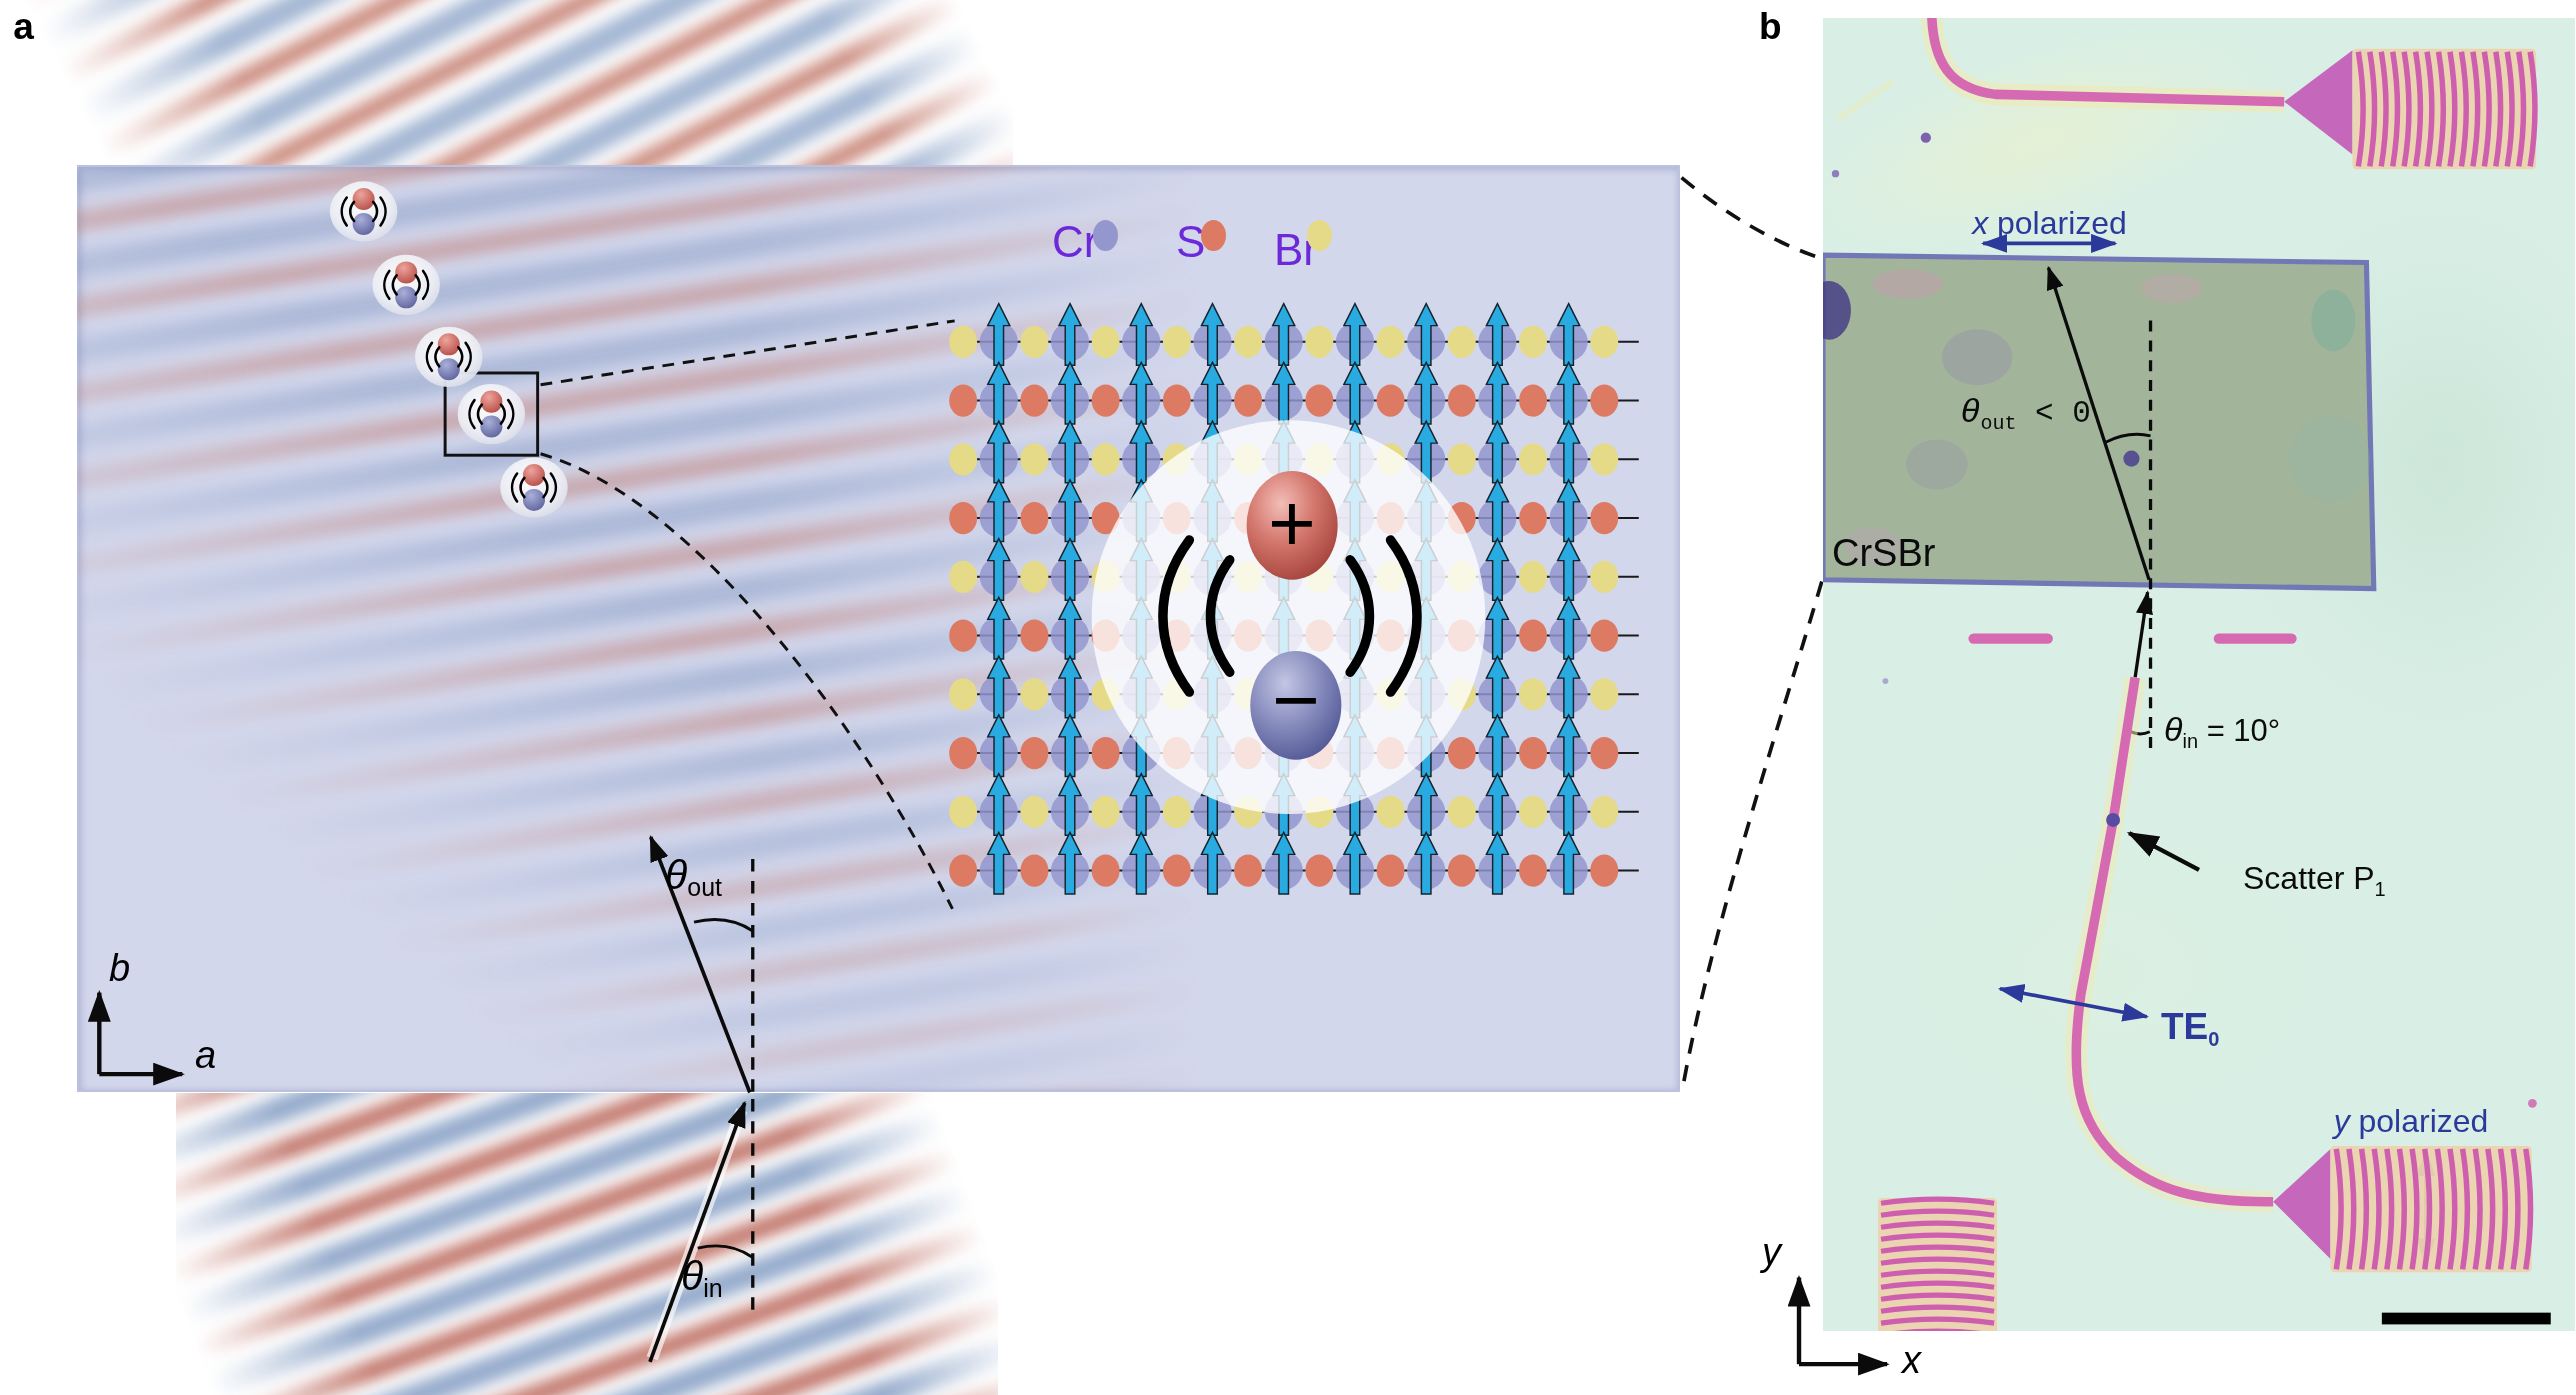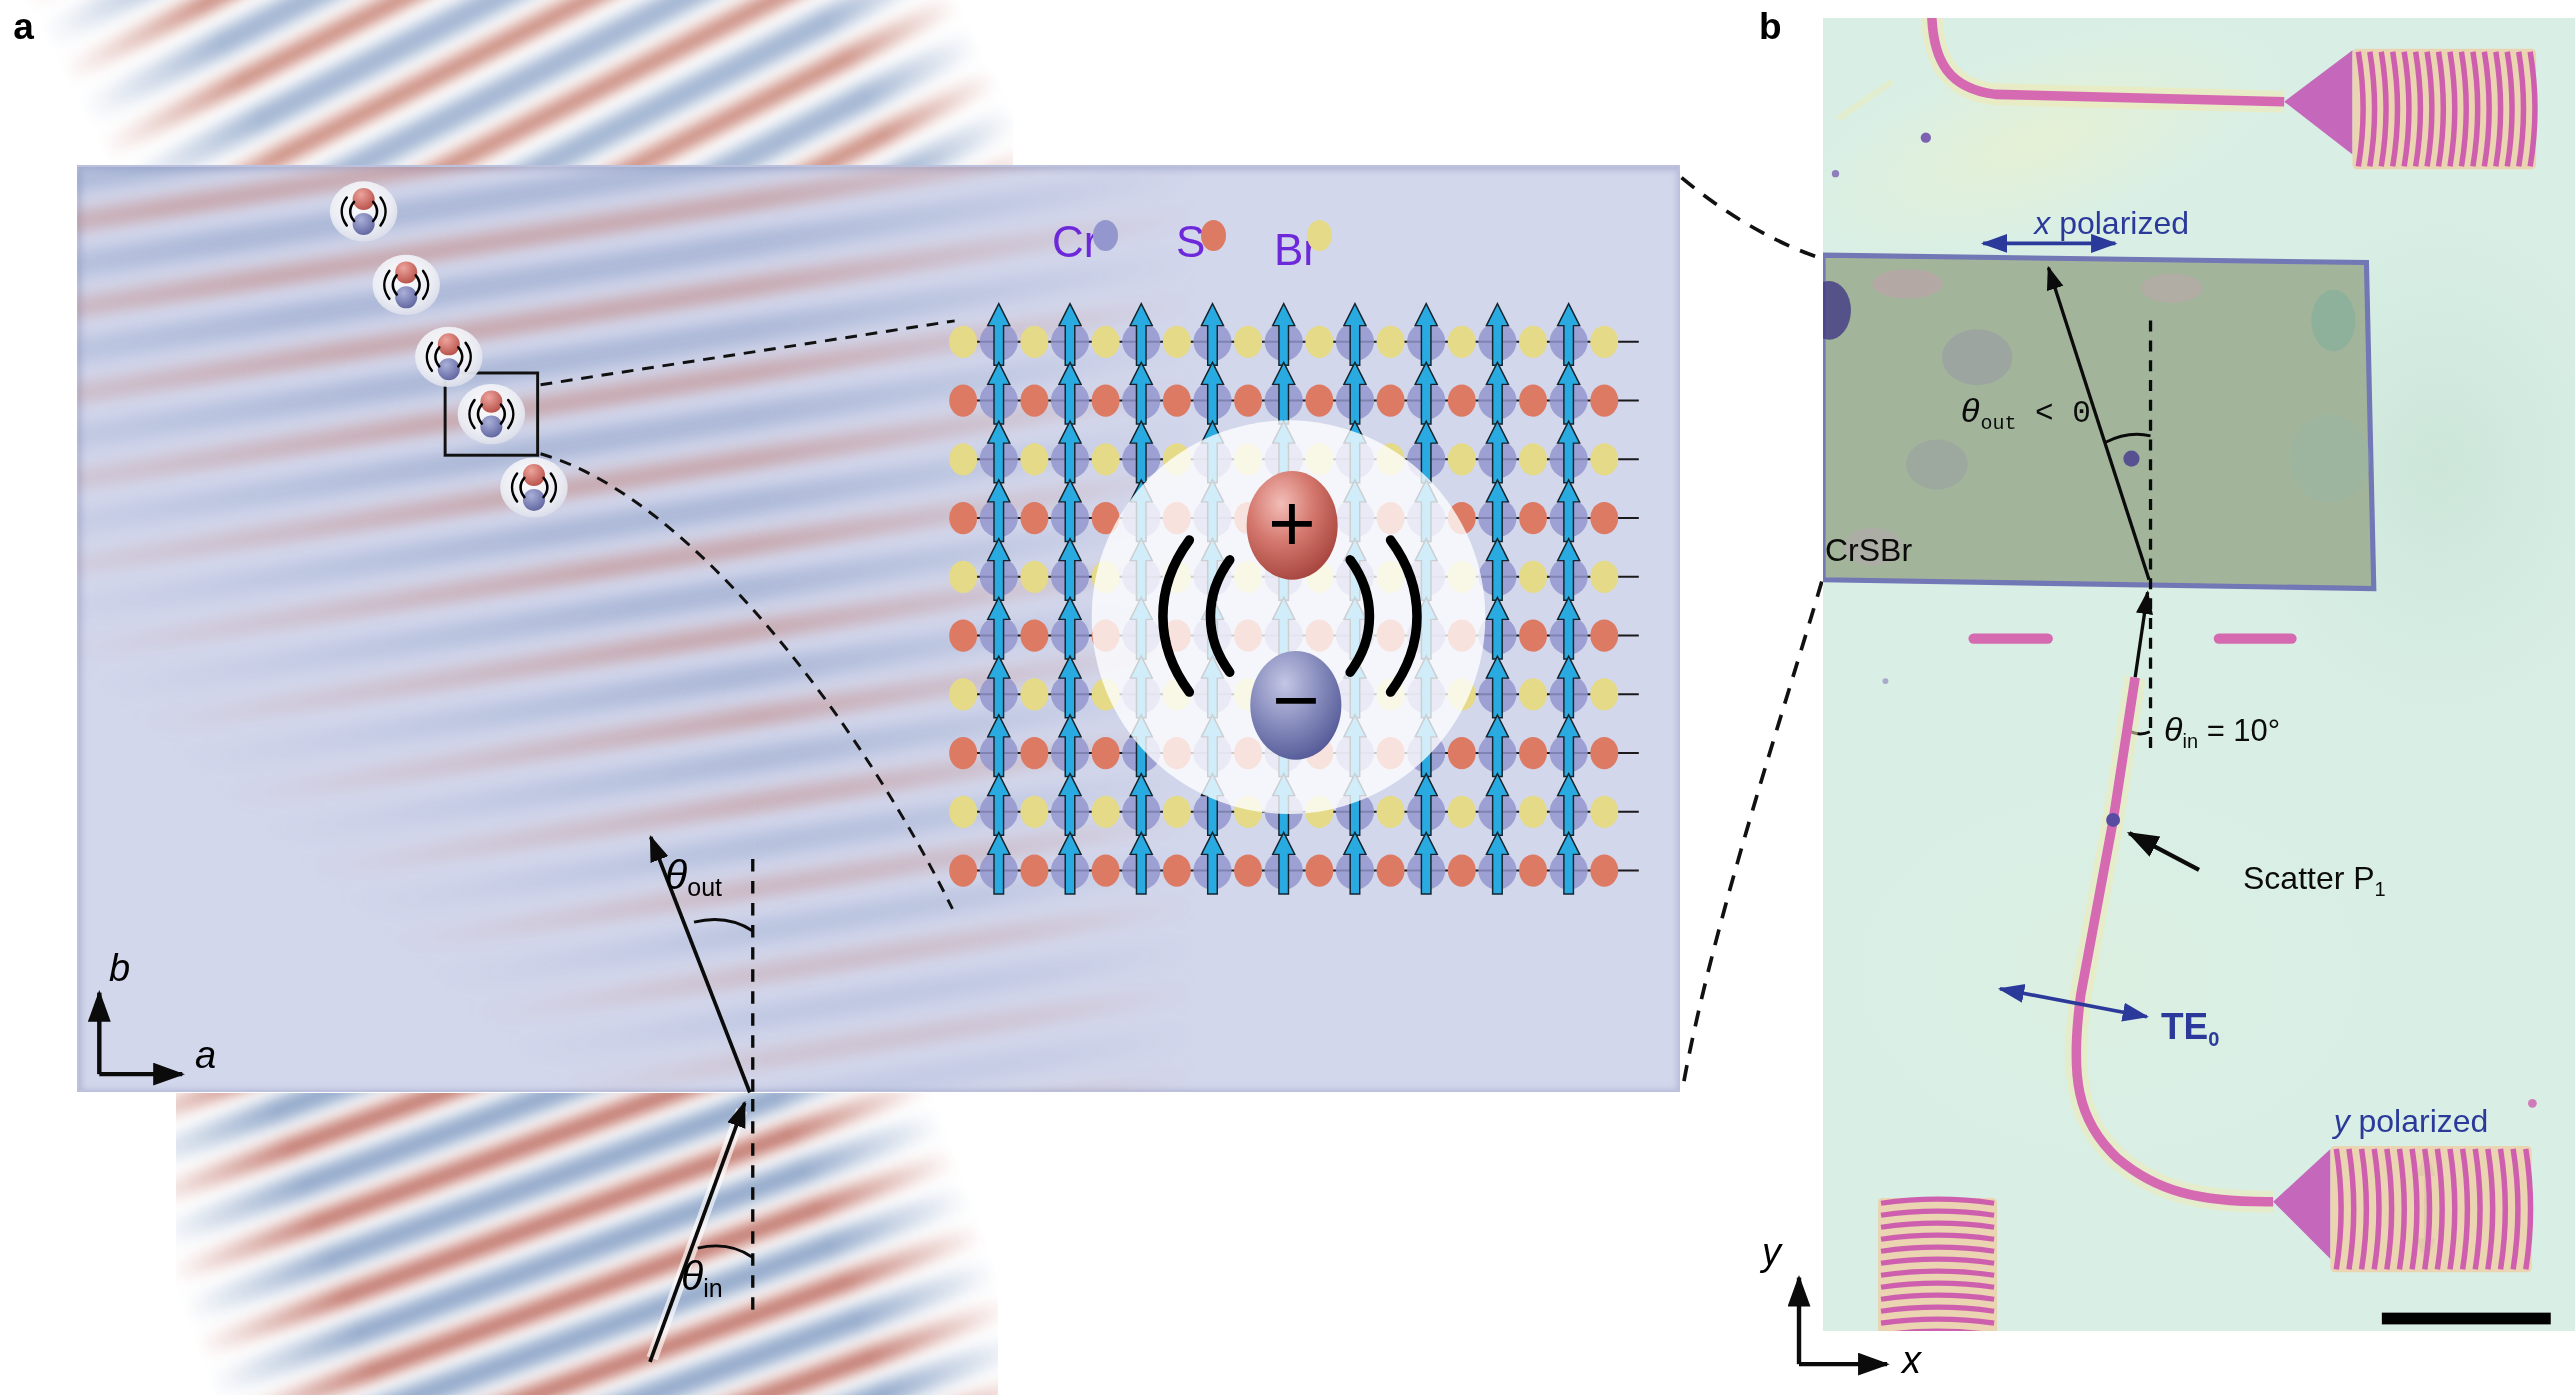--- a/index.html
+++ b/index.html
@@ -628,27 +628,27 @@
           <path d="M79,1744.6666666666667 Q156,1733.6666666666667 233,1744.6666666666667" fill="none" stroke="#ce5fae" stroke-width="7"></path>
           <path d="M79,1761 Q156,1750 233,1761" fill="none" stroke="#ce5fae" stroke-width="7"></path>
           <path d="M79,1777.3333333333333 Q156,1766.3333333333333 233,1777.3333333333333" fill="none" stroke="#ce5fae" stroke-width="7"></path>
           <path d="M79,1793.6666666666667 Q156,1782.6666666666667 233,1793.6666666666667" fill="none" stroke="#ce5fae" stroke-width="7"></path>
           <path d="M79,1810 Q156,1799 233,1810" fill="none" stroke="#ce5fae" stroke-width="7"></path>
         </g>
 
       <rect x="761" y="1763" width="230" height="16" fill="#000"></rect>
     </svg>
 
-    <div class="blabel bnavy" style="left:87px;top:187px;width:279px;text-align:right;font-size:32px;">
+    <div class="blabel bnavy" style="left:87px;top:187px;width:279px;text-align:center;font-size:32px;">
       <span class="it">x</span><span> polarized</span>
     </div>
     <div class="blabel" style="left:137px;top:376px;font-family:Liberation Mono, monospace;">
       <span class="gsym">θ</span><span class="sub">out</span><span> &lt; 0</span>
     </div>
-    <div class="blabel" style="left:2px;top:514px;font-size:32px;">CrSBr</div>
+    <div class="blabel" style="left:9px;top:514px;font-size:38px;">CrSBr</div>
     <div class="blabel" style="left:341px;top:692px;">
       <span class="gsym">θ</span><span class="sub">in</span><span> = 10°</span>
     </div>
     <div class="blabel" style="left:404px;top:842px;font-size:32px;margin-left:16px;">
       <span>Scatter P</span><span class="sub">1</span>
     </div>
     <div class="blabel bnavy" style="left:338px;top:988px;font-size:37px;font-weight:bold;">
       <span>TE</span><span class="sub">0</span>
     </div>
     <div class="blabel bnavy" style="left:496px;top:1085px;width:184px;text-align:center;font-size:32px;">

